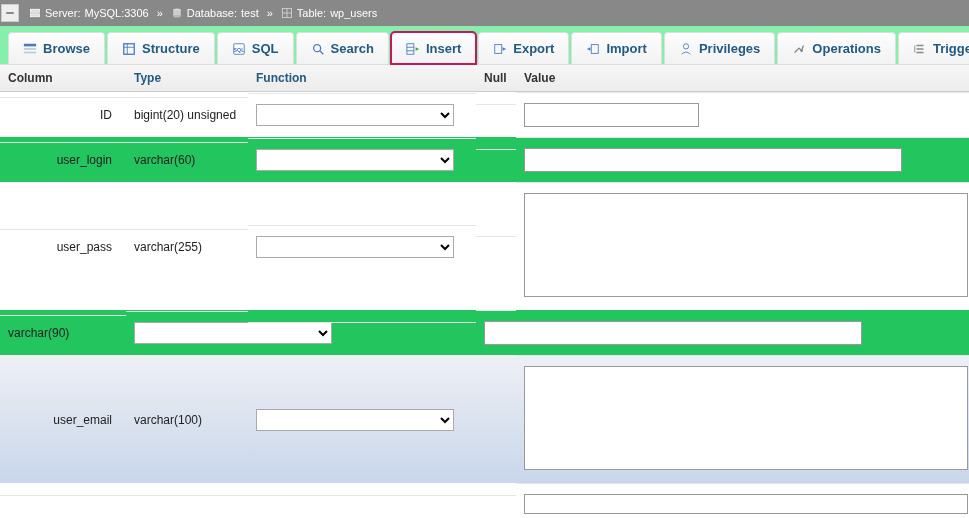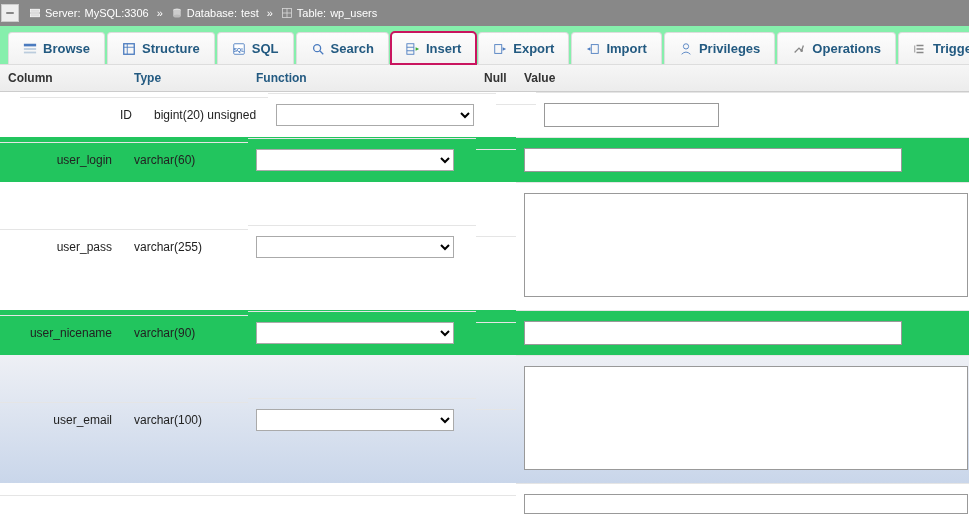--- a/index.html
+++ b/index.html
@@ -209,21 +209,21 @@
 
 <div class="table-head">
   <div>Column</div>
   <div class="th-link">Type</div>
   <div class="th-link">Function</div>
   <div>Null</div>
   <div>Value</div>
 </div>
 
 <div class="rows-wrap" id="rows-wrap">
-    <div class="data-row odd" style="min-height: 42px; padding-left: 20px;">
+    <div class="data-row odd" style="min-height: 42px;">
       <div class="col-column">ID</div>
       <div class="col-type">bigint(20) unsigned</div>
       <div class="col-function"><select><option></option></select></div>
       <div class="col-null"></div>
       <div class="col-value"><input type="text" style="width: 175px;"></div>
     </div>
     <div class="data-row even" style="min-height: 44px;">
       <div class="col-column">user_login</div>
       <div class="col-type">varchar(60)</div>
       <div class="col-function"><select><option></option></select></div>
@@ -231,21 +231,20 @@
       <div class="col-value"><input type="text" style="width: 378px;"></div>
     </div>
     <div class="data-row odd" style="min-height: 124px;">
       <div class="col-column">user_pass</div>
       <div class="col-type">varchar(255)</div>
       <div class="col-function"><select><option></option></select></div>
       <div class="col-null"></div>
       <div class="col-value"><textarea style="width: 444px; height: 104px;"></textarea></div>
     </div>
     <div class="data-row even" style="min-height: 44px;">
-      <div class="col-column">user_nicename</div>
       <div class="col-type">varchar(90)</div>
       <div class="col-function"><select><option></option></select></div>
       <div class="col-null"></div>
       <div class="col-value"><input type="text" style="width: 378px;"></div>
     </div>
     <div class="data-row shade" style="min-height: 124px;">
       <div class="col-column">user_email</div>
       <div class="col-type">varchar(100)</div>
       <div class="col-function"><select><option></option></select></div>
       <div class="col-null"></div>

